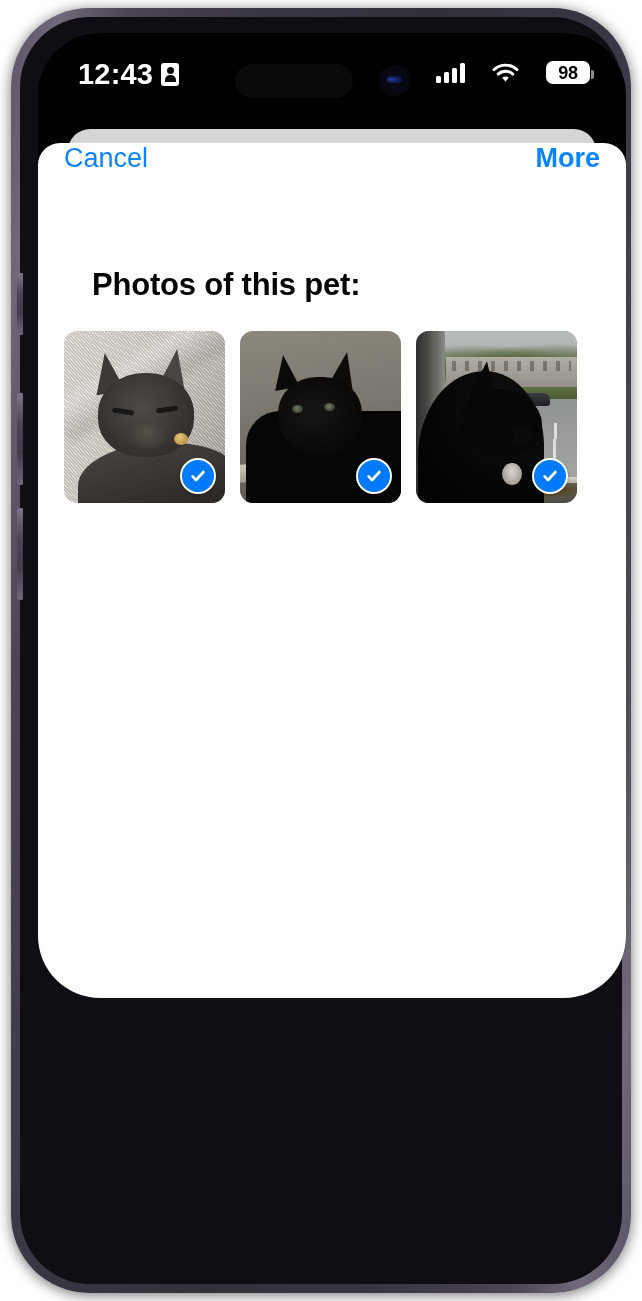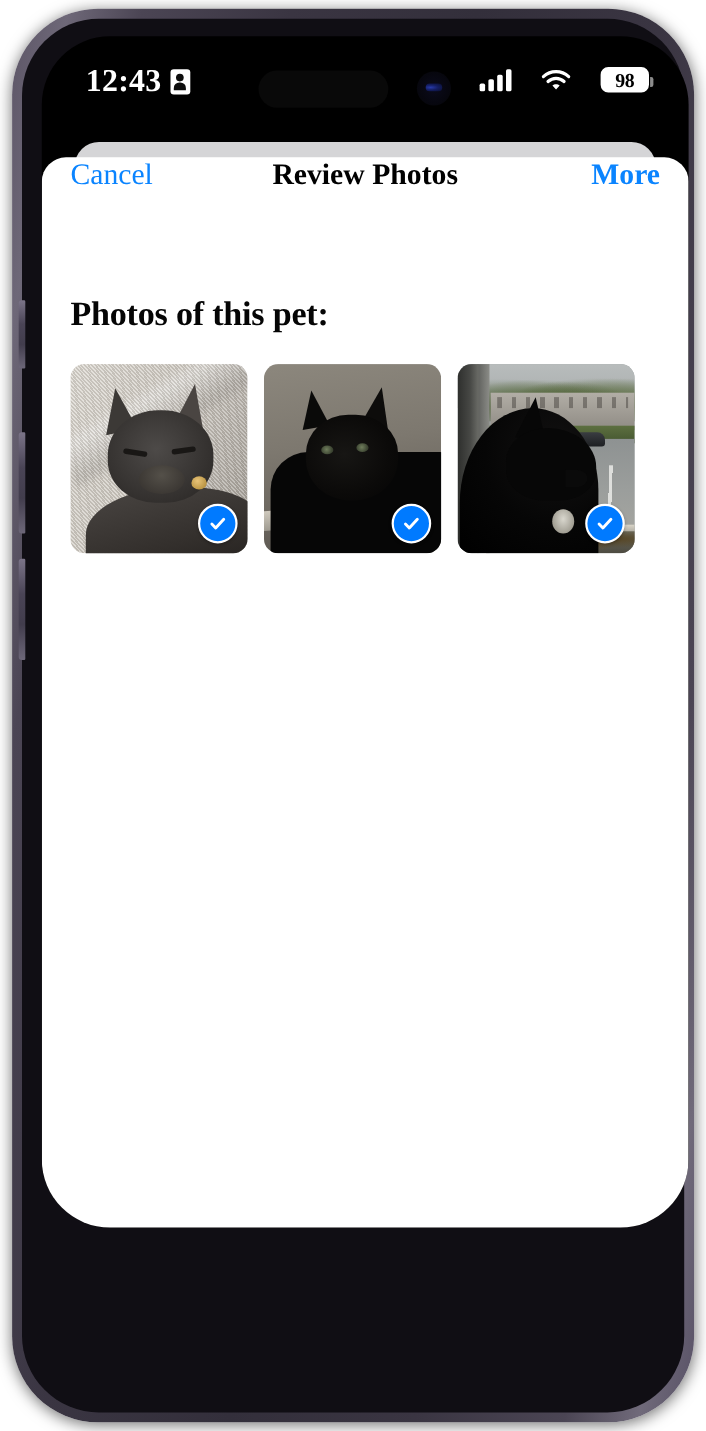--- a/index.html
+++ b/index.html
@@ -36,25 +36,24 @@
     border-radius: 70px;
     background: #100e14;
   }
 
   
   #screen {
     position: absolute;
     left: 27px;
     top: 25px;
     width: 588px;
-    height: 1083px;
+    height: 965px;
     border-radius: 62px;
     background: #000000;
     overflow: hidden;
-    font-family: Liberation Serif, serif;
   }
 
   
   .side-btn {
     position: absolute;
     background: linear-gradient(180deg, #7b7488 0%, #4a4456 35%, #423d4d 65%, #6d6779 100%);
     border-radius: 2px;
   }
   #action-button   { left: 6px;  top: 265px; width: 6px; height: 62px; border-radius: 3px 1px 1px 3px; }
   #volume-up       { left: 6px;  top: 385px; width: 6px; height: 92px; border-radius: 3px 1px 1px 3px; }
@@ -227,20 +226,21 @@
   
   #content { padding: 0 26px; }
 
   #section-heading {
     font-size: 31px;
     font-weight: bold;
     color: #050505;
     letter-spacing: -.2px;
     margin-top: 14px;
     margin-bottom: 28px;
+    margin-left: 28px;
   }
 
   #photo-grid {
     display: flex;
     gap: 15px;
   }
   .photo-thumb {
     position: relative;
     width: 161px;
     height: 172px;
@@ -548,21 +548,20 @@
       </div>
     </div>
 
     <div id="sheet-behind"></div>
 
     <div id="modal-sheet">
 
       <div id="nav-bar">
         <button id="cancel-button">Cancel</button>
         <div id="nav-spacer"></div>
-        <div id="nav-title">Review Photos</div>
         <button id="done-button">More</button>
       </div>
 
       <div id="content">
         <h2 id="section-heading">Photos of this pet:</h2>
 
         <div id="photo-grid">
 
           <div class="photo-thumb">
             <div class="photo-art art-couch-cat">

